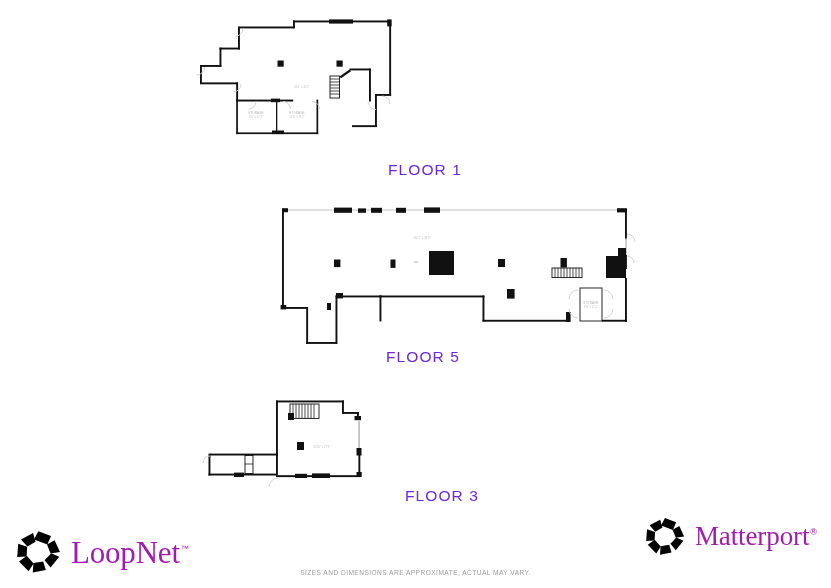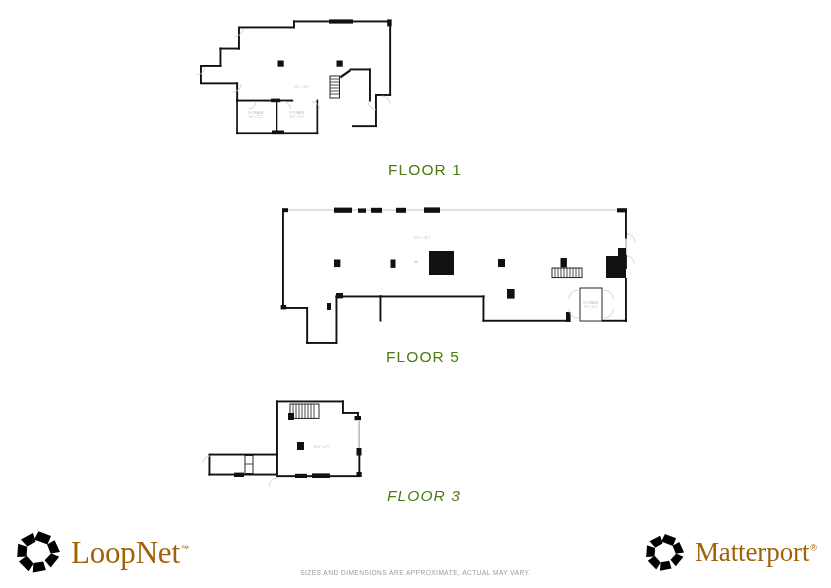--- a/index.html
+++ b/index.html
@@ -26,61 +26,61 @@
 
   .floor-svg {
     display: block;
   }
 
   .floor-caption {
     position: absolute;
     font-family: "Liberation Sans", sans-serif;
     font-size: 15.5px;
     letter-spacing: 1.1px;
-    color: #4d7c0f;
+    color: #6d28d9;
     white-space: nowrap;
   }
 
   
   #floor-1-block { left: 186px; top: 12px; }
   #floor-1-caption { left: 388px; top: 161px; }
 
   #floor-2-block { left: 272px; top: 200px; }
   #floor-2-caption { left: 386px; top: 348px; }
 
   #floor-3-block { left: 196px; top: 388px; }
-  #floor-3-caption { left: 387px; top: 487px; font-style: italic; }
+  #floor-3-caption { left: 405px; top: 487px; }
 
   
   .footer {
     position: absolute;
     left: 0;
     right: 0;
     bottom: 0;
     height: 64px;
   }
 
   .brand {
     position: absolute;
     display: flex;
     align-items: center;
     gap: 9px;
   }
 
   .brand-loopnet { left: 16px; bottom: 14px; }
-  .brand-matterport { right: 14px; bottom: 16px; }
+  .brand-matterport { right: 14px; bottom: 32px; }
 
   .brand-mark {
     flex: 0 0 auto;
     display: block;
   }
 
   .brand-word {
     font-family: "Liberation Serif", serif;
-    color: #a16207;
+    color: #a21caf;
     line-height: 1;
     white-space: nowrap;
     position: relative;
   }
 
   .brand-loopnet .brand-word {
     font-size: 31px;
     letter-spacing: -0.2px;
   }
 

